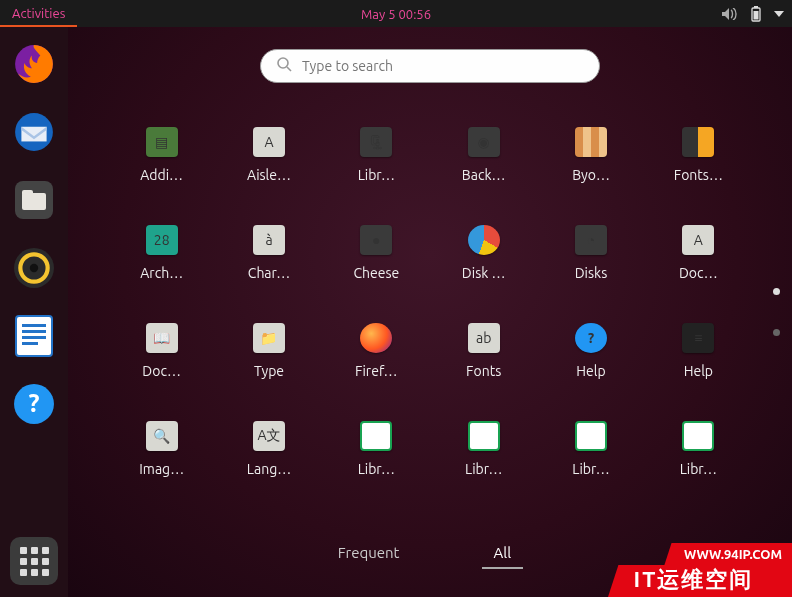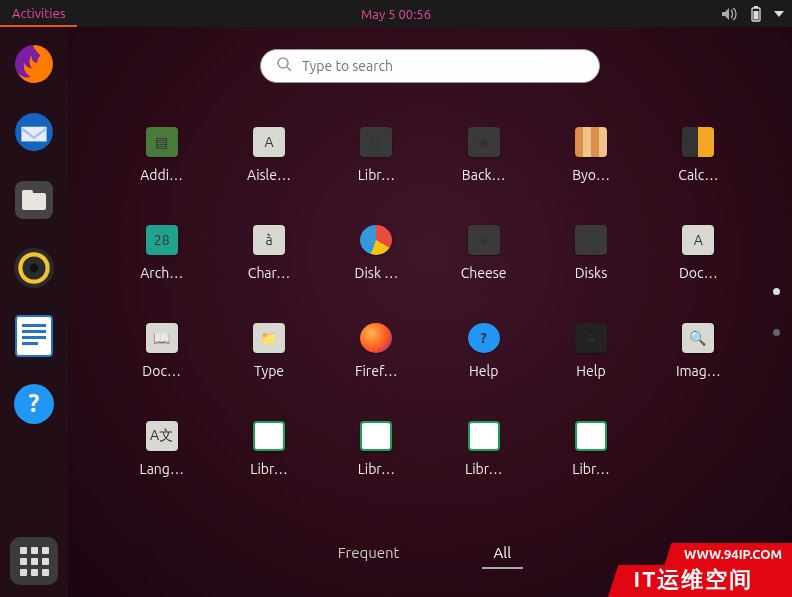--- a/index.html
+++ b/index.html
@@ -171,57 +171,61 @@
       <div class="app">
         <div class="tile t-dark">◉</div>
         <div class="label">Back…</div>
       </div>
       <div class="app">
         <div class="tile t-byobu"></div>
         <div class="label">Byo…</div>
       </div>
       <div class="app">
         <div class="tile t-calc"></div>
-        <div class="label">Calc…</div>
+        <div class="label">Fonts…</div>
       </div>
       <div class="app">
         <div class="tile t-cal">28</div>
         <div class="label">Arch…</div>
       </div>
       <div class="app">
         <div class="tile ">à</div>
         <div class="label">Char…</div>
       </div>
       <div class="app">
+        <div class="tile t-dark">●</div>
+        <div class="label">Cheese</div>
+      </div>
+      <div class="app">
         <div class="tile t-disk"></div>
         <div class="label">Disk …</div>
       </div>
       <div class="app">
-        <div class="tile t-dark">●</div>
-        <div class="label">Cheese</div>
-      </div>
-      <div class="app">
         <div class="tile t-dark">◔</div>
         <div class="label">Disks</div>
       </div>
       <div class="app">
         <div class="tile ">A</div>
         <div class="label">Doc…</div>
       </div>
       <div class="app">
         <div class="tile ">📖</div>
         <div class="label">Doc…</div>
       </div>
       <div class="app">
         <div class="tile ">📁</div>
         <div class="label">Type</div>
       </div>
       <div class="app">
         <div class="tile t-firefox"></div>
         <div class="label">Firef…</div>
+      </div>
+      <div class="app">
+        <div class="tile ">ab</div>
+        <div class="label">Fonts</div>
       </div>
       <div class="app">
         <div class="tile t-help">?</div>
         <div class="label">Help</div>
       </div>
       <div class="app">
         <div class="tile t-htop">≡</div>
         <div class="label">Help</div>
       </div>
       <div class="app">

